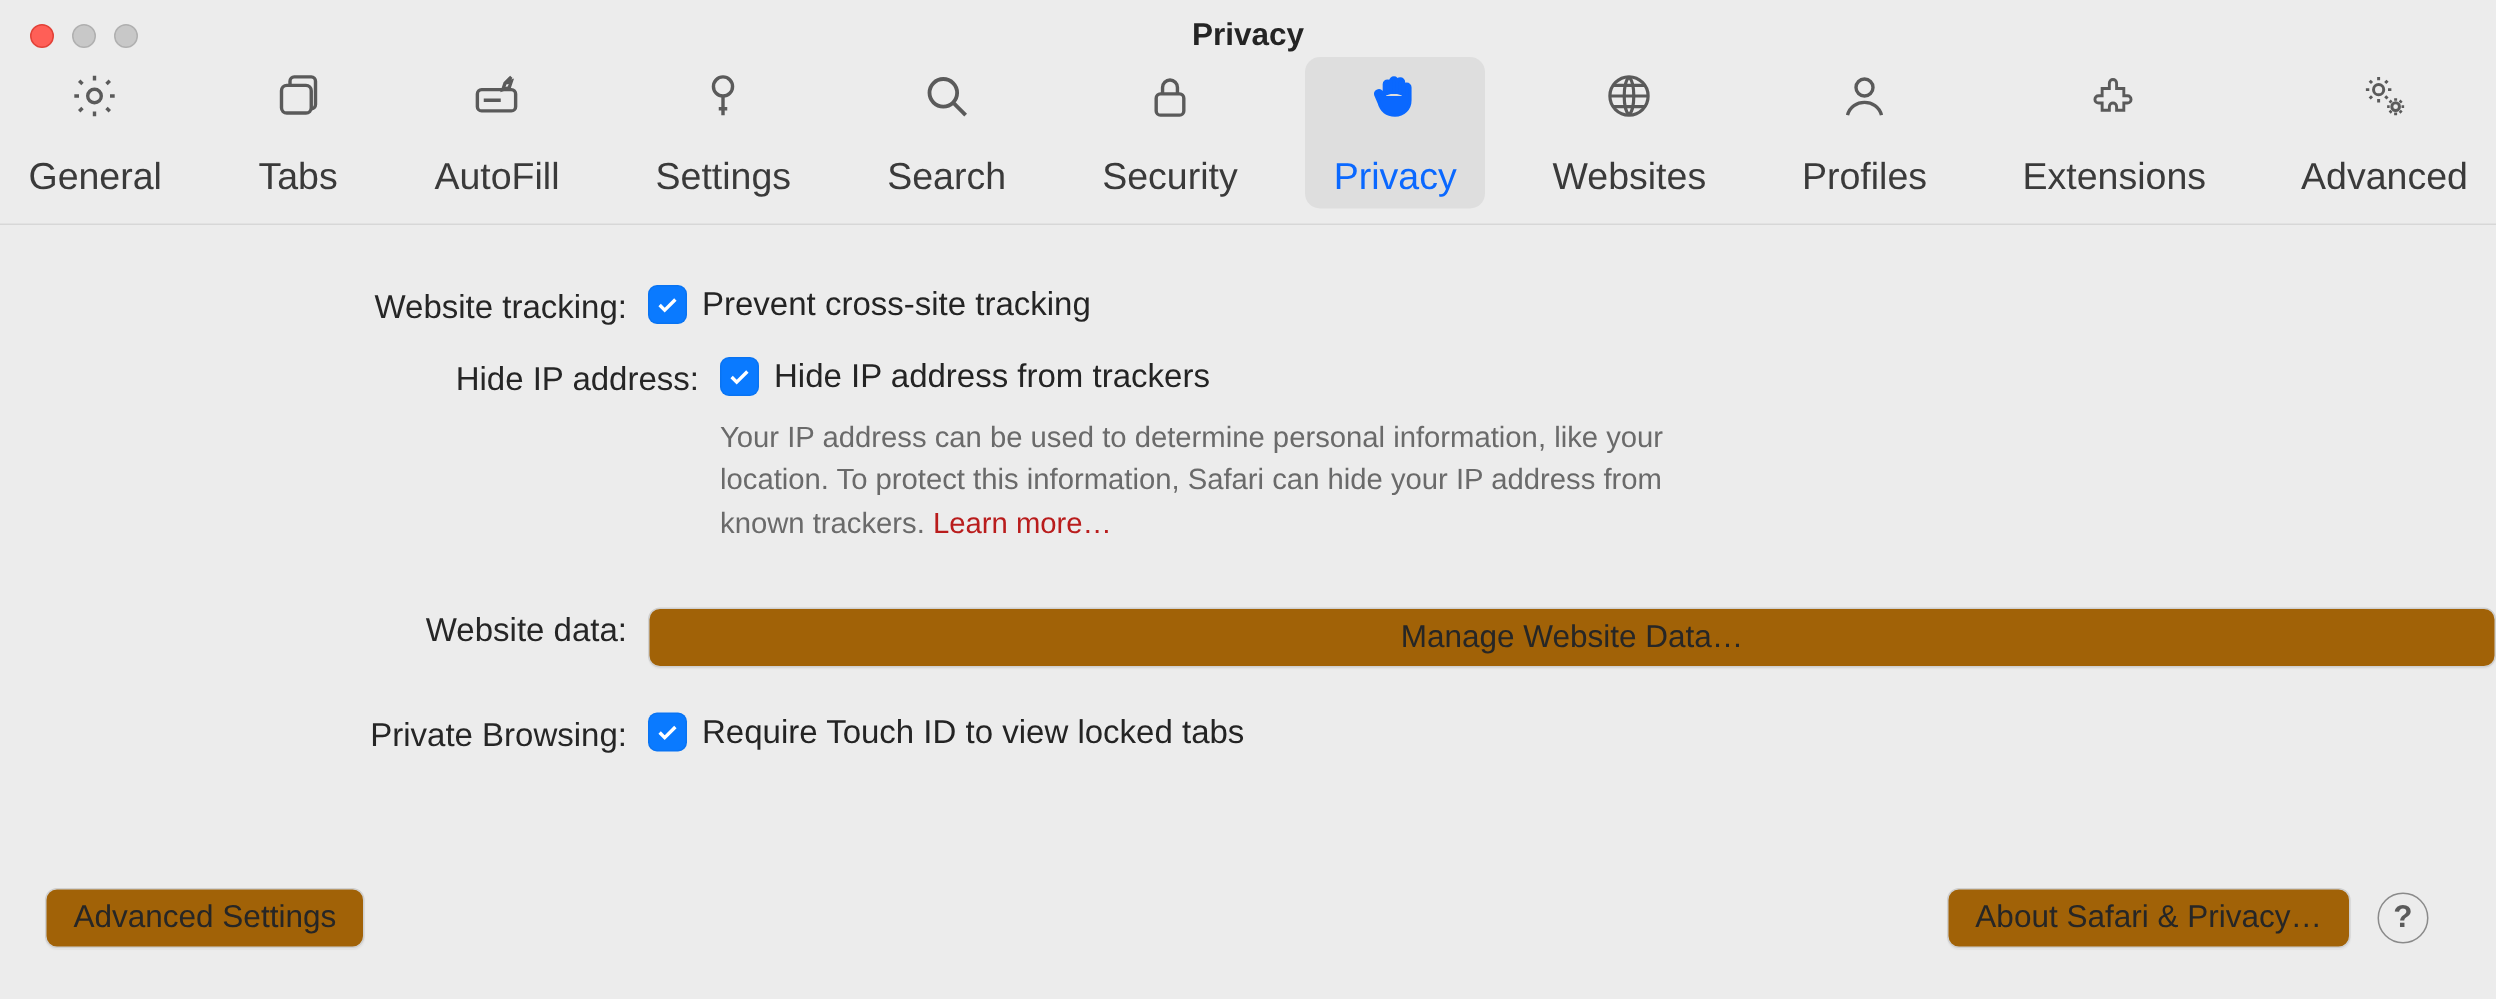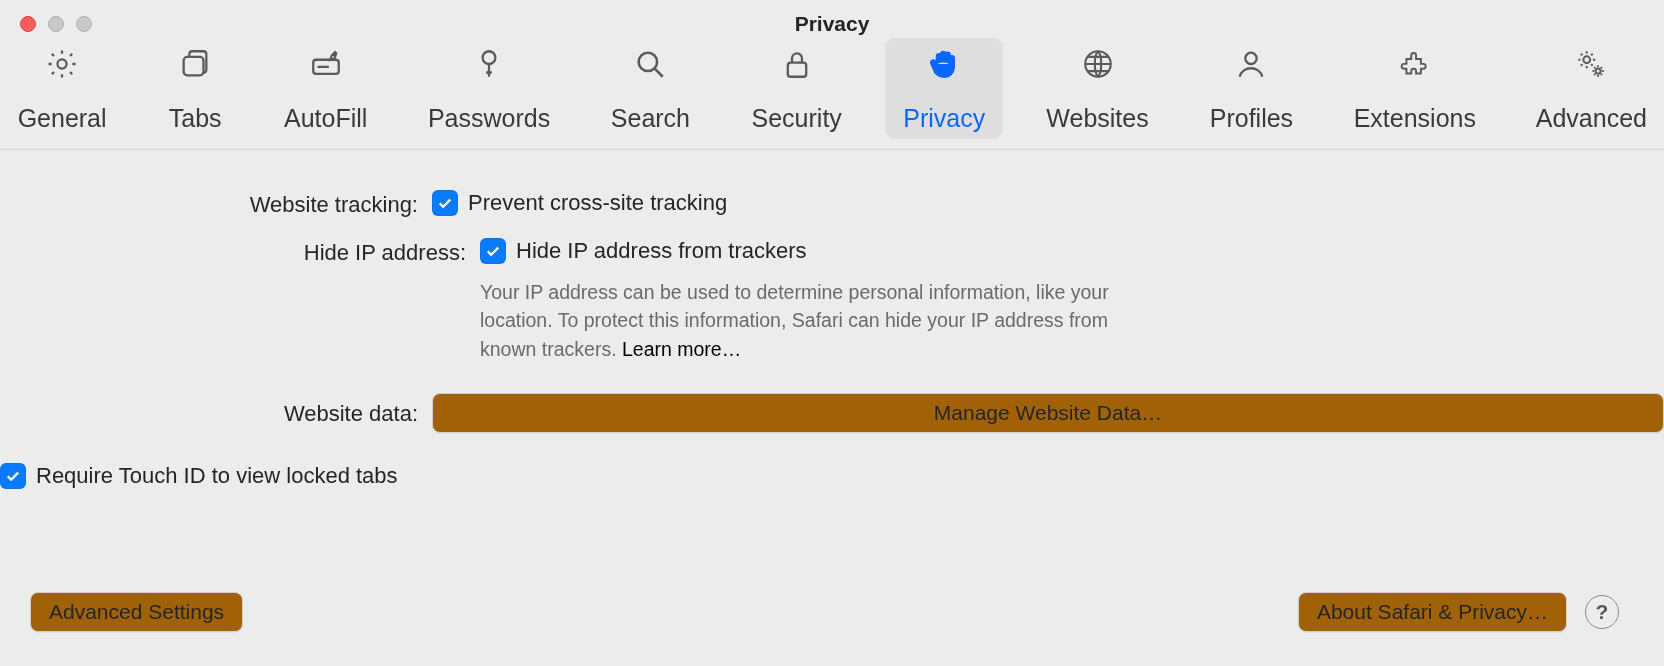--- a/index.html
+++ b/index.html
@@ -59,21 +59,21 @@
   .checkbox {
     width: 26px; height: 26px; border-radius: 6px; background: #0a7aff;
     display:flex; align-items:center; justify-content:center;
     box-shadow: inset 0 0 0 1px rgba(0,0,0,.05);
   }
   .checkbox svg { width: 18px; height: 18px; stroke:#fff; stroke-width:3; fill:none;}
   .help-text {
     font-size: 19.5px; color: #6a6a6a; max-width: 660px;
     line-height: 1.45; margin-top: 14px;
   }
-  .learn-more { color: #000000; }
+  .learn-more { color: #b91c1c; }
   .mac-button {
     background: #a16207; border: 1px solid #d0d0d0; border-radius: 8px;
     padding: 7px 18px; font-size: 21px; color: #262626;
     box-shadow: 0 1px 1px rgba(0,0,0,.04);
   }
   .footer {
     position: absolute; left: 0; right: 15px; bottom: 34px;
     display: flex; justify-content: space-between; align-items: center;
     padding: 0 30px;
   }
@@ -129,21 +129,21 @@
     <div class="ti-label">AutoFill</div>
   </div>
 
   <div class="toolbar-item">
     <div class="ti-icon">
       <svg viewBox="0 0 24 24" fill="none" stroke-width="1.6">
           <circle cx="12" cy="7.5" r="4.5"></circle>
           <path d="M12 12v9M10 18h4"></path>
         </svg>
     </div>
-    <div class="ti-label">Passwords</div>
+    <div class="ti-label">Settings</div>
   </div>
 
   <div class="toolbar-item">
     <div class="ti-icon">
       <svg viewBox="0 0 24 24" fill="none" stroke-width="1.8">
           <circle cx="10.5" cy="10.5" r="6.5"></circle>
           <path d="M15.5 15.5L21 21"></path>
         </svg>
     </div>
     <div class="ti-label">Search</div>
@@ -237,28 +237,29 @@
             </svg>
           </span>
         <span>Hide IP address from trackers</span>
       </label>
       <div class="help-text">
         <span>Your IP address can be used to determine personal information, like your location. To protect this information, Safari can hide your IP address from known trackers. </span><span class="learn-more">Learn more…</span>
       </div>
     </div>
   </div>
 
-  <div class="row" style="margin-top:30px; align-items:center;">
+  <div class="row" style="margin-top:42px; ">
     <div class="row-label">Website data:</div>
     <div class="row-body">
       <button class="mac-button">Manage Website Data…</button>
     </div>
   </div>
 
   <div class="row" style="margin-top:30px;">
+    <div class="row-label">Private Browsing:</div>
     <div class="row-body">
       <label class="check-line">
         <span class="checkbox">
             <svg viewBox="0 0 24 24">
               <path d="M5 12.5l4.5 4.5L19 7.5"></path>
             </svg>
           </span>
         <span>Require Touch ID to view locked tabs</span>
       </label>
     </div>

